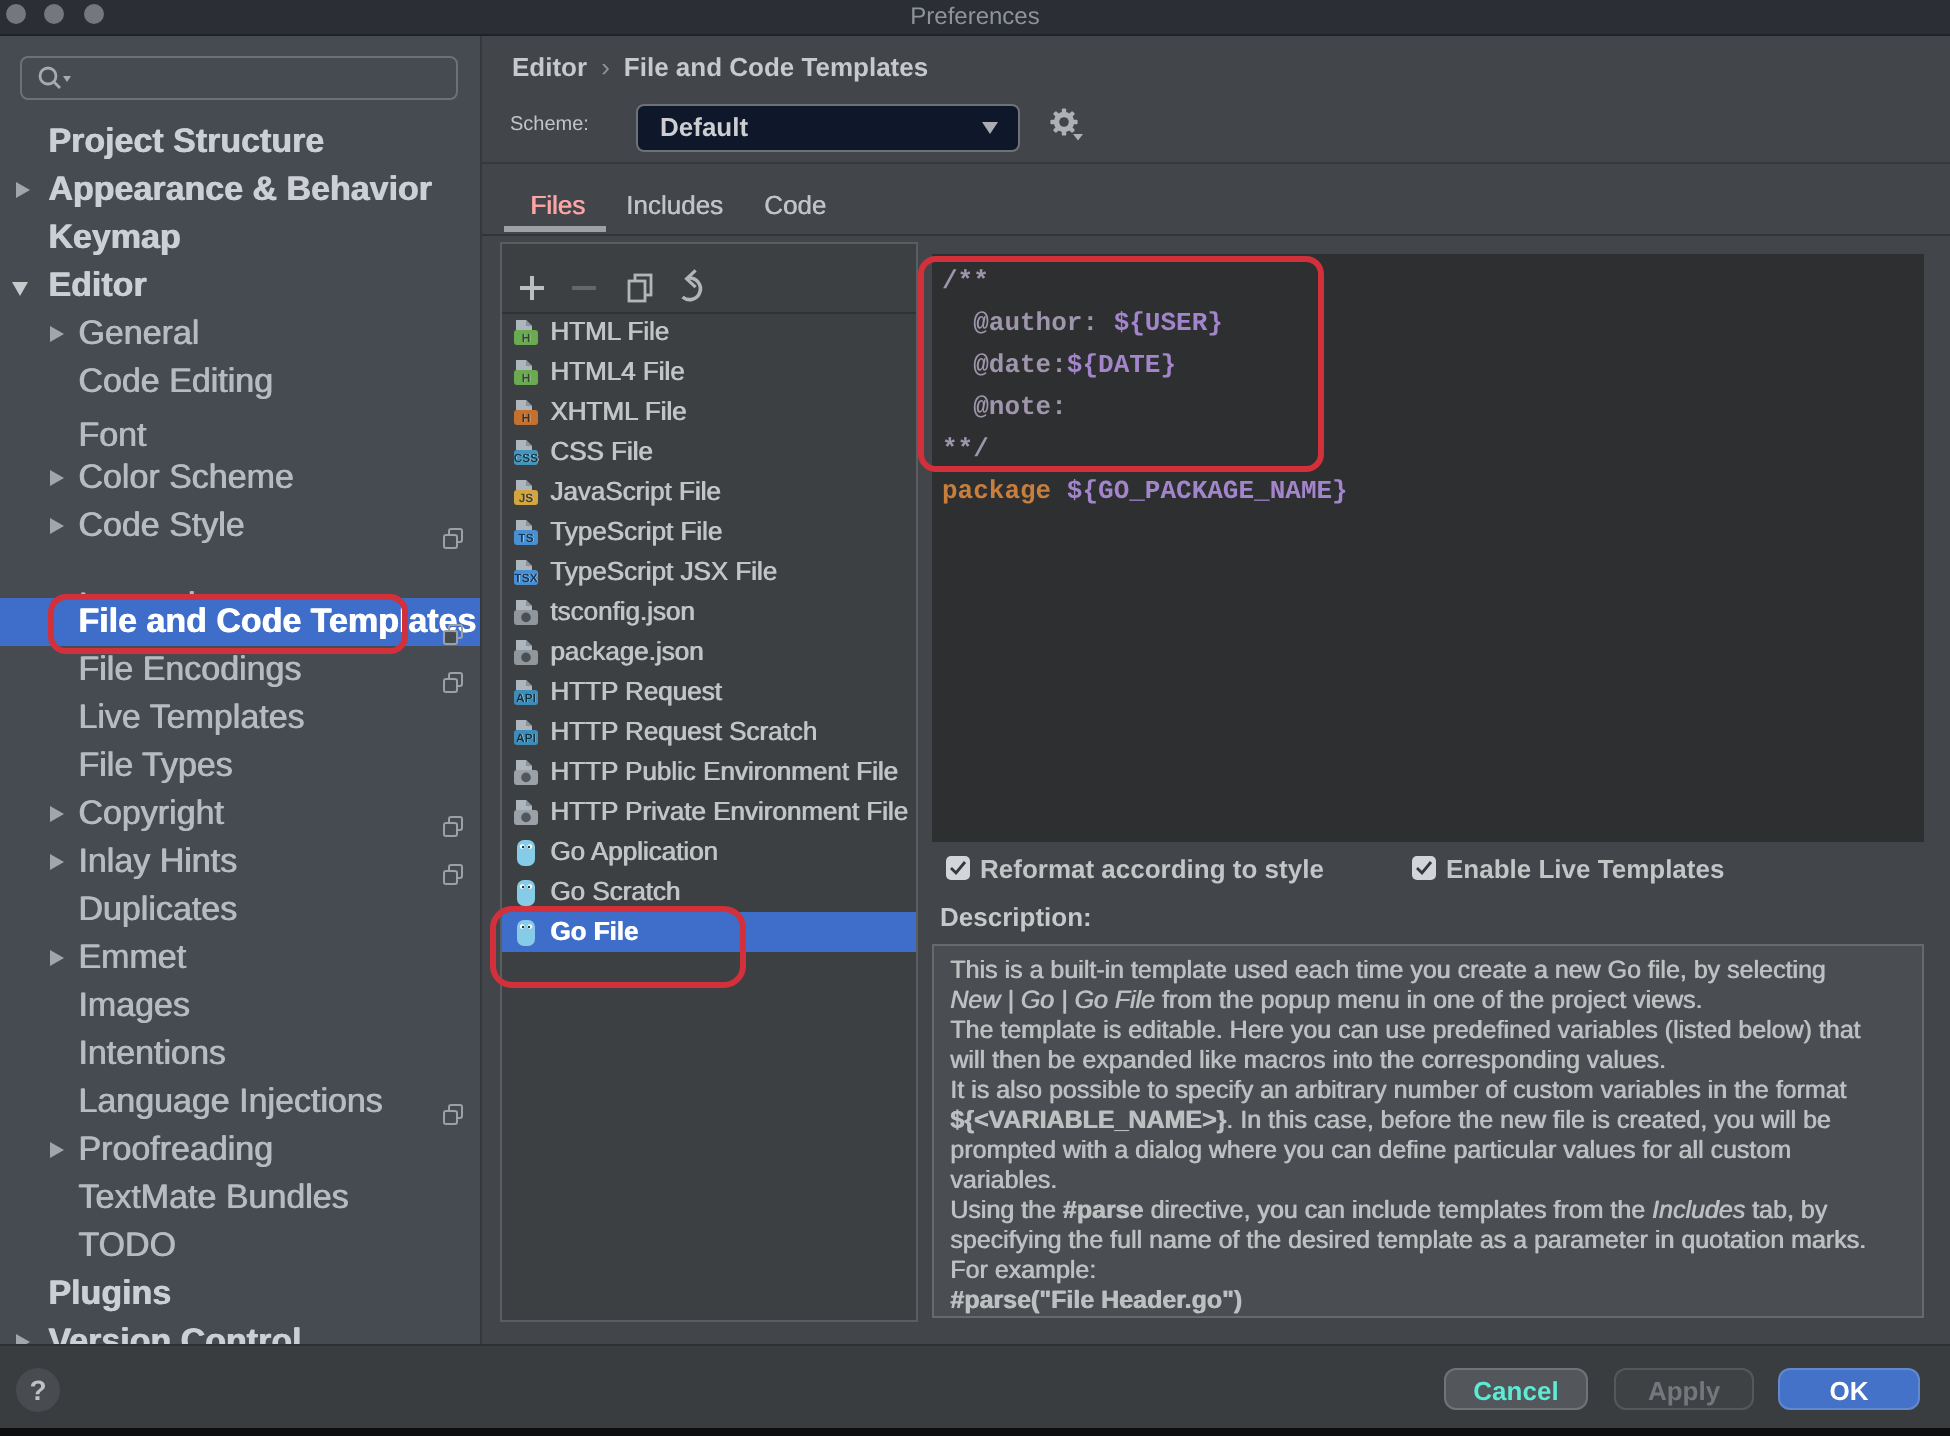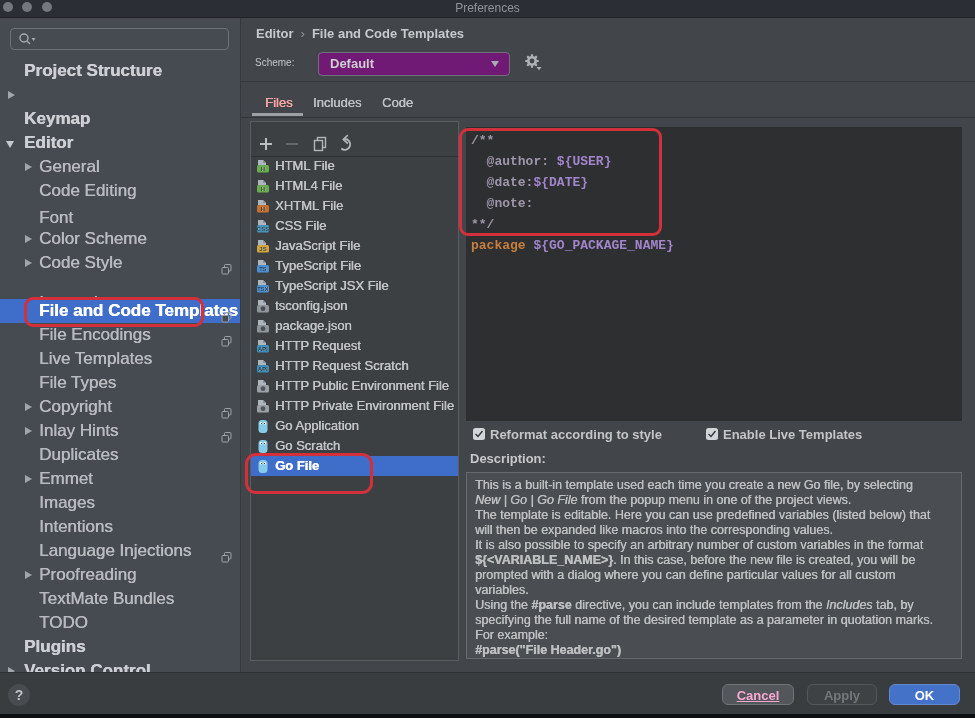--- a/index.html
+++ b/index.html
@@ -19,21 +19,21 @@
   .trow.sel{background:#3f6dca;}
   .trow.sel .t2{color:#ffffff;font-weight:bold;}
   .ar{position:absolute;top:8px;width:0;height:0;border-top:4.5px solid transparent;border-bottom:4.5px solid transparent;border-left:7px solid #a2a6ab;}
   .ard{position:absolute;top:10px;width:0;height:0;border-left:4.5px solid transparent;border-right:4.5px solid transparent;border-top:7px solid #c7cacd;}
   .cico{position:absolute;left:221px;top:7px;width:11px;height:11px;}
   
   #rpanel{position:absolute;left:241px;top:18px;width:734px;height:654px;background:#424549;}
   #crumb{position:absolute;left:15px;top:8px;font-size:13px;font-weight:bold;color:#c7cacd;}
   #crumb .sep{color:#8f9398;font-weight:normal;padding:0 7px;}
   #schemelbl{position:absolute;left:14px;top:39px;font-size:10px;color:#c2c5c8;}
-  #schemedd{position:absolute;left:77px;top:34px;width:190px;height:22px;border:1px solid #6e7276;border-radius:4px;background:#701a75;}
+  #schemedd{position:absolute;left:77px;top:34px;width:190px;height:22px;border:1px solid #6e7276;border-radius:4px;background:#0f172a;}
   #schemedd .v{position:absolute;left:11px;top:3px;font-size:13px;font-weight:bold;color:#ccced1;}
   #schemedd .dar{position:absolute;right:10px;top:8px;width:0;height:0;border-left:4.5px solid transparent;border-right:4.5px solid transparent;border-top:6px solid #a9acb0;}
   #sepline{position:absolute;left:0;top:63px;width:734px;height:1px;background:#37393d;}
   .tab{position:absolute;top:77px;font-size:13px;color:#c0c3c6;text-shadow:0.3px 0 0 currentColor;}
   #tabline{position:absolute;left:11px;top:95px;width:51px;height:3px;background:#9ea1a4;}
   #tabsep{position:absolute;left:0;top:99px;width:734px;height:1px;background:#333538;}
   
   #listpanel{position:absolute;left:250px;top:121px;width:209px;height:540px;background:#3d4043;border:1px solid #5b5e61;box-sizing:border-box;}
   #ltoolbar{position:absolute;left:0;top:0;width:207px;height:34px;border-bottom:1px solid #303336;}
   .lrow{position:absolute;left:0;width:207px;height:20px;line-height:20px;font-size:13px;color:#c2c4c6;white-space:nowrap;overflow:hidden;text-shadow:0.45px 0 0 currentColor;}
@@ -80,20 +80,21 @@
         <line x1="10" y1="10" x2="13" y2="13" stroke="#a7abb0" stroke-width="1.4"></line>
         <path d="M14.5 7 l4 0 l-2 3 z" fill="#a7abb0"></path>
       </svg>
     </div>
     <div id="tree">
         <div class="trow b" style="top:41px;">
           <span class="t1">Project Structure</span>
         </div>
         <div class="trow b" style="top:65px;">
           <span class="ar" style="left:8px;"></span>
+          <span class="t1">Appearance &amp; Behavior</span>
         </div>
         <div class="trow b" style="top:89px;">
           <span class="t1">Keymap</span>
         </div>
         <div class="trow b" style="top:113px;">
           <span class="ard" style="left:6px;"></span>
           <span class="t1">Editor</span>
         </div>
         <div class="trow" style="top:137px;">
           <span class="ar" style="left:25px;"></span>
@@ -429,21 +430,21 @@
       <div class="dl" style="top:94.5px;">prompted with a dialog where you can define particular values for all custom</div>
       <div class="dl" style="top:109.5px;">variables.</div>
       <div class="dl" style="top:124.5px;">Using the <b>#parse</b> directive, you can include templates from the <i>Includes</i> tab, by</div>
       <div class="dl" style="top:139.5px;">specifying the full name of the desired template as a parameter in quotation marks.</div>
       <div class="dl" style="top:154.5px;">For example:</div>
       <div class="dl" style="top:169.5px;"><b>#parse("File Header.go")</b></div>
     </div>
 
   <div id="botbar">
     <div id="helpbtn">?</div>
-    <div class="btn" style="left:722px;width:72px;background:#53565a;border:1px solid #707377;color:#f9a8d4;text-decoration:underline;">Cancel</div>
+    <div class="btn" style="left:722px;width:72px;background:#53565a;border:1px solid #707377;color:#5eead4;">Cancel</div>
     <div class="btn" style="left:807px;width:70px;background:#3f4245;border:1px solid #55585b;color:#74787c;">Apply</div>
     <div class="btn" style="left:889px;width:71px;background:#4472c8;border:1px solid #6288ce;color:#ffffff;">OK</div>
   </div>
   <div id="blackstrip"></div>
 
   <div class="redbox" style="left:24px;top:297px;width:174px;height:24px;"></div>
   <div class="redbox" style="left:245px;top:453px;width:122px;height:35px;border-radius:11px;"></div>
   <div class="redbox" style="left:459px;top:128px;width:197px;height:102px;"></div>
 
 </div>

